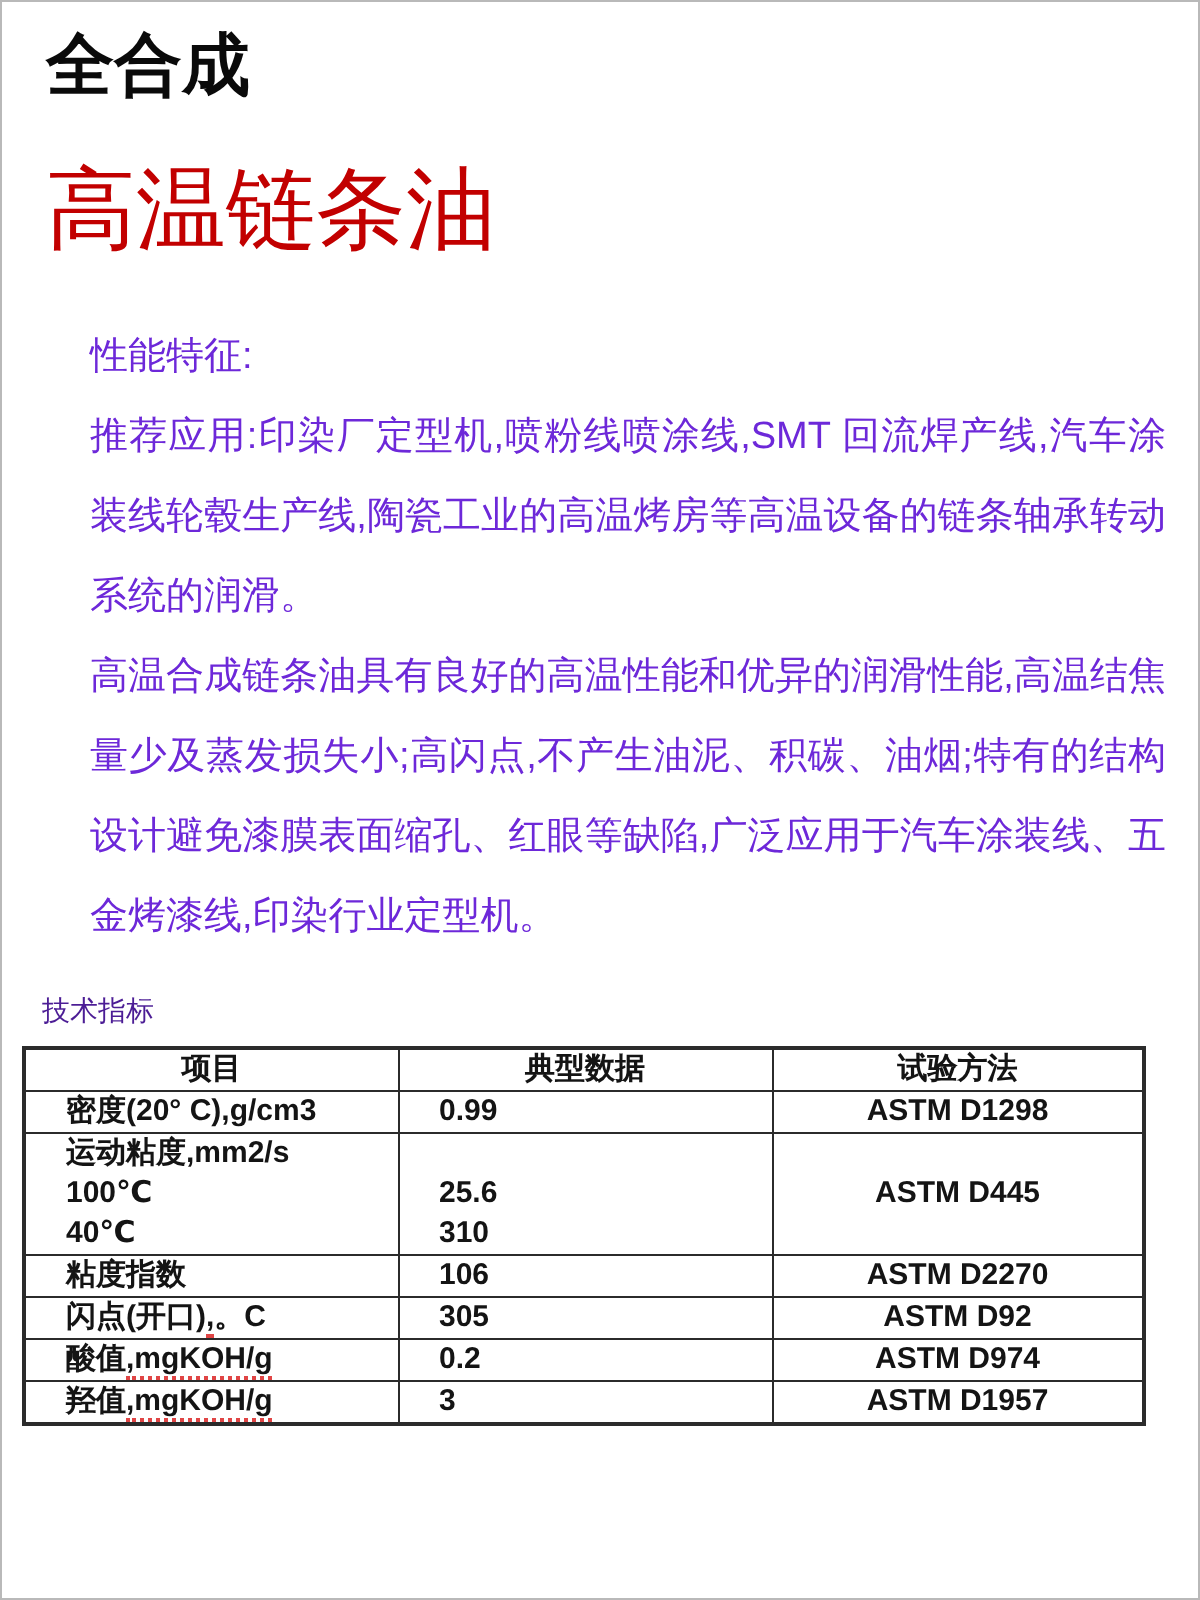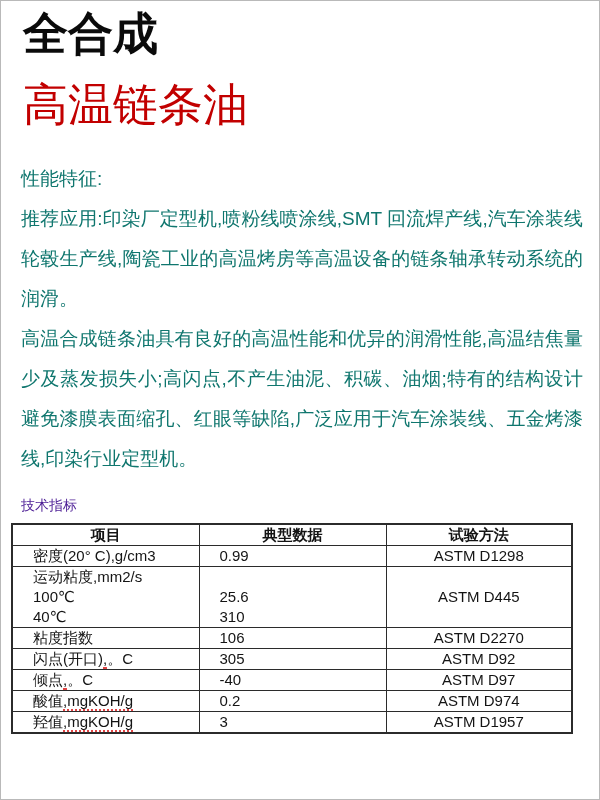--- a/index.html
+++ b/index.html
@@ -12,32 +12,32 @@
   }
   .page {
     width: 600px; height: 800px;
     border: 1px solid #b9b9b9;
     background: #ffffff;
     overflow: hidden;
   }
   .text-col { padding: 0 16px 0 20px; }
 
   .title-black {
-    font-size: 45px; font-weight: 700; color: #0a0a0a;
-    line-height: 50px; margin: 8px 0 0 2px;
+    font-size: 34px; font-weight: 700; color: #0a0a0a;
+    line-height: 50px; margin: 8px 0 0 2px; font-family: Liberation Serif, serif;
   }
   .title-red {
     font-size: 45px; font-weight: 400;
     line-height: 52px; margin: 20px 0 0 2px;
     color: var(--accent, #c20000);
   }
   .body-block {
     margin-top: 28px;
     font-size: 19px; line-height: 40px;
-    color: #0f766e; text-align: justify;
+    color: #6d28d9; text-align: justify; margin-left: 24px;
   }
   .body-block p { margin: 0; }
 
   .spec-caption {
     margin: 16px 0 8px 20px;
     font-size: 14px; line-height: 20px; color: #4c1d95;
   }
   table.spec {
     margin-left: 10px;
     width: 560px;
@@ -49,21 +49,21 @@
     border: 1px solid #2b2b2b;
     font-size: 15px;
     padding: 0 20px;
     color: #141414;
   }
   table.spec th {
     font-weight: 700; text-align: center;
     height: 21px; line-height: 20px;
   }
   table.spec td {
-    font-weight: 400;
+    font-weight: 700;
     height: 19px; line-height: 20px;
   }
   td.c-item  { text-align: left;  white-space: pre-line; }
   td.c-value { text-align: left; white-space: pre-line; }
   td.c-method{ text-align: center; }
   .squiggle { border-bottom: 2px dotted var(--squiggle, #e04545); }
 </style>
 </head>
 <body>
 
@@ -116,25 +116,20 @@
     <td class="c-value">106</td>
     <td class="c-method">ASTM D2270</td>
   </tr>
 
   <tr>
     <td class="c-item"><span class="item-pre">闪点(开口)</span><span class="squiggle item-sq">,</span><span class="item-post">。C</span></td>
     <td class="c-value">305</td>
     <td class="c-method">ASTM D92</td>
   </tr>
 
-  <tr>
-    <td class="c-item"><span class="item-pre">倾点</span><span class="squiggle item-sq">,</span><span class="item-post">。C</span></td>
-    <td class="c-value">-40</td>
-    <td class="c-method">ASTM D97</td>
-  </tr>
 
   <tr>
     <td class="c-item"><span class="item-pre">酸值</span><span class="squiggle item-sq">,mgKOH/g</span></td>
     <td class="c-value">0.2</td>
     <td class="c-method">ASTM D974</td>
   </tr>
 
 
 
   <tr>

